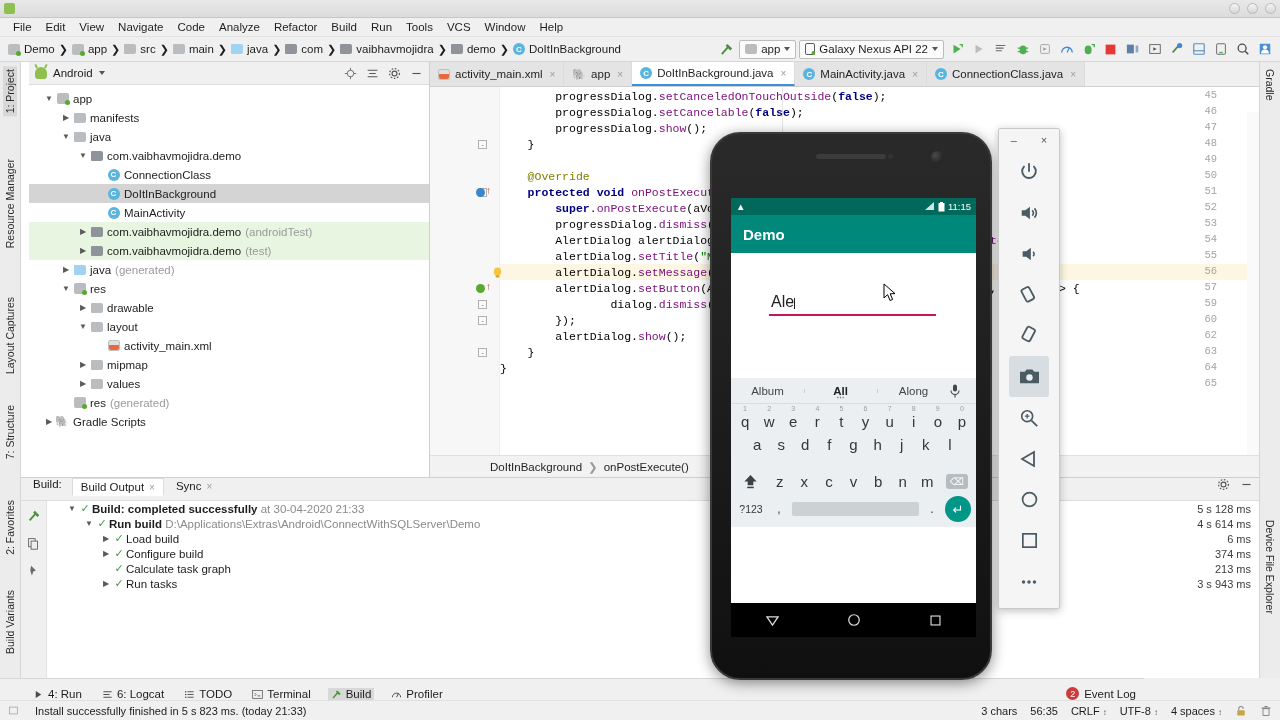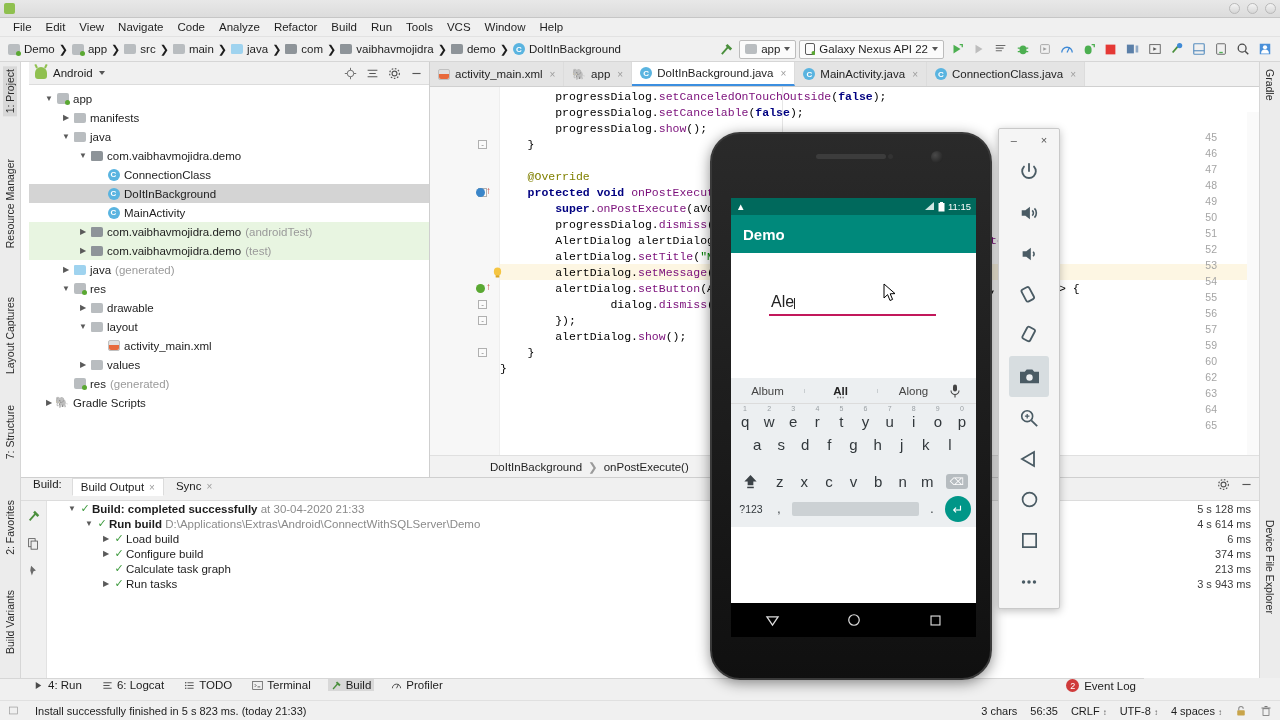--- a/index.html
+++ b/index.html
@@ -122,21 +122,21 @@
     border-right:1px solid #dcdcdc; background:#e4e4e4; white-space:nowrap; color:#1f1f1f;
   }
   .tab.active{ background:#fff; border-bottom:2px solid #3c8fe0; }
   .tab .x{ color:#9c9c9c; font-size:10px; margin-left:2px;}
   .code-wrap{ position:relative; height:368px; overflow:hidden; background:#fff; }
   .gutter{
     position:absolute; left:0; top:0; width:70px; height:100%;
     background:#f7f7f7; border-right:1px solid #eee;
   }
   .lnum{ position:absolute; right:42px; width:24px; text-align:right;
-    font-family:Liberation Sans, sans-serif; font-size:10.5px; color:#a4a4a4;margin-top:42px;}
+    font-family:Liberation Mono, monospace; font-size:10.5px; color:#a4a4a4;}
   .fmark{ position:absolute; left:48px; width:9px;height:9px;border:1px solid #b0b0b0;background:#fafafa;
           color:#777; font-size:8px; line-height:7px; text-align:center;}
   .bpt{ position:absolute; left:46px; width:9px;height:9px;border-radius:50%; }
   .ovr{ position:absolute; left:56px; color:#c0392b; font-size:10px; }
   .bulb{ position:absolute; left:62px; width:11px;height:11px; }
   .code{
     position:absolute; left:70px; top:0; font-family:"Liberation Mono", monospace;
     font-size:11.5px; line-height:16px; white-space:pre; color:#000;
   }
   .hl-row{ position:absolute; left:70px; right:0; height:16px; background:#fdf6e3; }
@@ -171,21 +171,21 @@
   .blist{ position:absolute; left:27px; top:23px; right:0; bottom:0; font-size:11.5px; }
   .brow{ height:15px; display:flex; align-items:center; white-space:nowrap; padding-right:8px;}
   .check{ color:#3c9a3c; font-size:11px; width:14px; text-align:center; flex:0 0 14px;}
   .btime{ margin-left:auto; color:#3c3c3c; font-size:11px;}
   .bdim{ color:#8a8a8a; }
 
   
   .statusbar{
     position:absolute; left:0; top:678px; width:1144px; height:22px;
     background:#f0f0f0; border-top:1px solid #d6d6d6;
-    display:flex; align-items:flex-start; padding-left:30px; gap:14px; font-size:11.5px;
+    display:flex; align-items:flex-end; padding-left:30px; gap:14px; font-size:11.5px;
   }
   .sb-item{ display:flex;align-items:center;gap:4px; padding:0 3px;}
   .sb-item.active{ background:#d8d8d8; }
   .evlog{ margin-left:auto; display:flex;align-items:center;gap:5px; padding-right:8px;}
   .badge{ width:13px;height:13px;border-radius:50%;background:#cf3b3b;color:#fff;font-size:9px;
           display:flex;align-items:center;justify-content:center;}
   .statusbar2{
     position:absolute; left:0; top:700px; width:1280px; height:20px;
     background:#f0f0f0; border-top:1px solid #e0e0e0;
     display:flex; align-items:center; padding-left:8px; gap:16px; font-size:11px;
@@ -617,20 +617,28 @@
           </span>
           <span class="lbl">layout</span>
         </div>
         <div class="row">
           <span style="width:65px;flex:0 0 65px"></span>
           <span class="arrow "></span>
           <span class="ico">
             <span class="xmlico"></span>
           </span>
           <span class="lbl">activity_main.xml</span>
+        </div>
+        <div class="row">
+          <span style="width:48px;flex:0 0 48px"></span>
+          <span class="arrow r"></span>
+          <span class="ico">
+            <span class="fold gray"></span>
+          </span>
+          <span class="lbl">mipmap</span>
         </div>
         <div class="row">
           <span style="width:48px;flex:0 0 48px"></span>
           <span class="arrow r"></span>
           <span class="ico">
             <span class="fold gray"></span>
           </span>
           <span class="lbl">values</span>
         </div>
         <div class="row">

